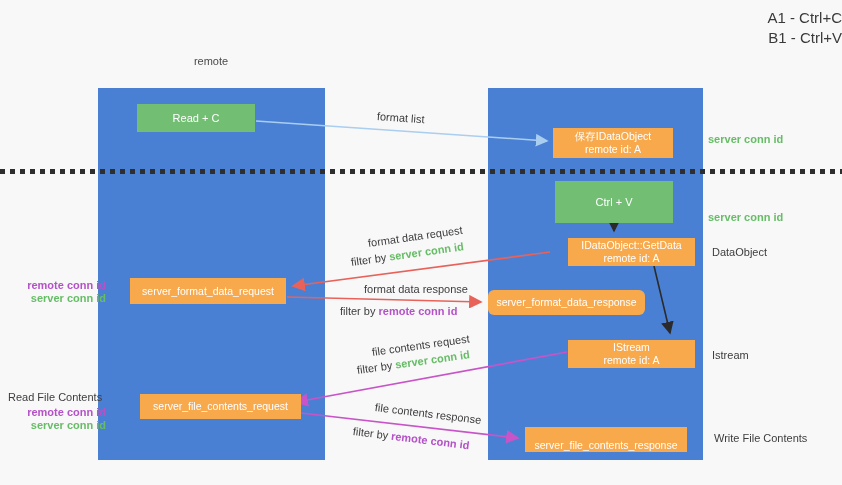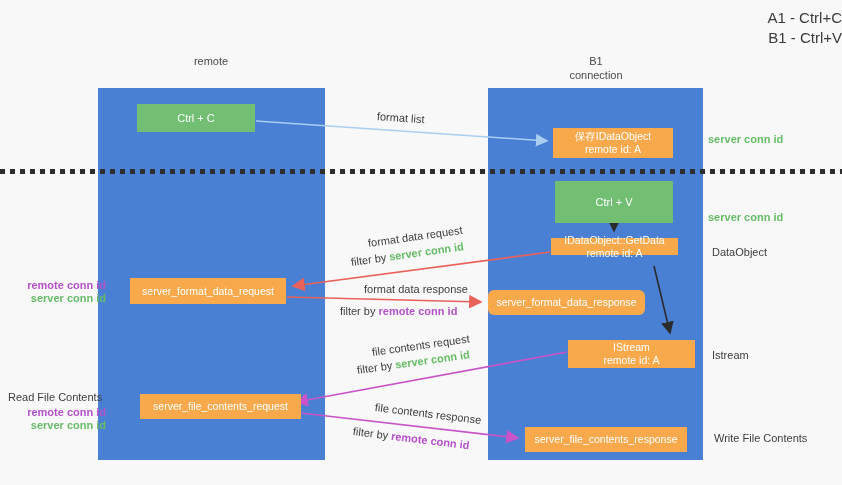--- a/index.html
+++ b/index.html
@@ -68,24 +68,20 @@
 <div id="canvas">
 
   <div class="title">
     <div>A1 - Ctrl+C</div>
     <div>B1 - Ctrl+V</div>
   </div>
 
   <div class="col-header" style="left:131px;">
     <div>remote</div>
   </div>
-  <div class="col-header" style="left:516px;">
-    <div>B1</div>
-    <div>connection</div>
-  </div>
 
   <div class="lane lane-a"></div>
   <div class="lane lane-b"></div>
 
   <div class="dotted-line"></div>
 
   <svg class="arrows">
     <defs>
       <marker id="ah-blue" markerWidth="9" markerHeight="8" refX="7" refY="4" orient="auto">
         <path class="m-blue" d="M0,0 L8,4 L0,8 Z"></path>
@@ -103,33 +99,33 @@
     <line class="s-blue" x1="256" y1="121" x2="547" y2="141" stroke-width="1.6" marker-end="url(#ah-blue)"></line>
     <line class="s-blk" x1="614" y1="208" x2="614" y2="231" stroke-width="1.6" marker-end="url(#ah-blk)"></line>
     <line class="s-red" x1="550" y1="252" x2="293" y2="286" stroke-width="1.7" marker-end="url(#ah-red)"></line>
     <line class="s-red" x1="287" y1="297" x2="481" y2="302" stroke-width="1.7" marker-end="url(#ah-red)"></line>
     <line class="s-blk" x1="654" y1="266" x2="670" y2="333" stroke-width="1.6" marker-end="url(#ah-blk)"></line>
     <line class="s-mag" x1="567" y1="352" x2="296" y2="402" stroke-width="1.7" marker-end="url(#ah-mag)"></line>
     <line class="s-mag" x1="292" y1="412" x2="518" y2="438" stroke-width="1.7" marker-end="url(#ah-mag)"></line>
   </svg>
 
   <div class="node green" style="left:137px;top:104px;width:118px;height:28px;font-size:11px;">
-    <div>Ctrl + C</div>
+    <div>Read + C</div>
   </div>
 
   <div class="node orange" style="left:553px;top:128px;width:120px;height:30px;">
     <div>保存IDataObject</div>
     <div>remote id: A</div>
   </div>
 
   <div class="node green" style="left:555px;top:181px;width:118px;height:42px;font-size:11px;">
     <div>Ctrl + V</div>
   </div>
 
-  <div class="node orange" style="left:551px;top:238px;width:127px;height:17px;">
+  <div class="node orange" style="left:568px;top:238px;width:127px;height:28px;">
     <div>IDataObject::GetData</div>
     <div>remote id: A</div>
   </div>
 
   <div class="node orange" style="left:130px;top:278px;width:156px;height:26px;">
     <div>server_format_data_request</div>
   </div>
 
   <div class="node orange" style="left:488px;top:290px;width:157px;height:25px;border-radius:6px;">
     <div>server_format_data_response</div>
@@ -137,21 +133,21 @@
 
   <div class="node orange" style="left:568px;top:340px;width:127px;height:28px;">
     <div>IStream</div>
     <div>remote id: A</div>
   </div>
 
   <div class="node orange" style="left:140px;top:394px;width:161px;height:25px;">
     <div>server_file_contents_request</div>
   </div>
 
-  <div class="node orange" style="left:525px;top:427px;width:162px;height:25px;">
+  <div class="node orange" style="left:525px;top:427px;width:162px;height:25px;justify-content:flex-end;">
     <div>server_file_contents_response</div>
   </div>
 
   <div class="lbl rot-sl" style="left:377px;top:110px;">format list</div>
 
   <div class="lbl rot-up" style="left:368px;top:237px;">format data request</div>
   <div class="lbl rot-up" style="left:351px;top:256px;"><span>filter by </span><span class="green-t">server conn id</span></div>
 
   <div class="lbl" style="left:364px;top:283px;">format data response</div>
   <div class="lbl" style="left:340px;top:305px;"><span>filter by </span><span class="purple-t">remote conn id</span></div>

